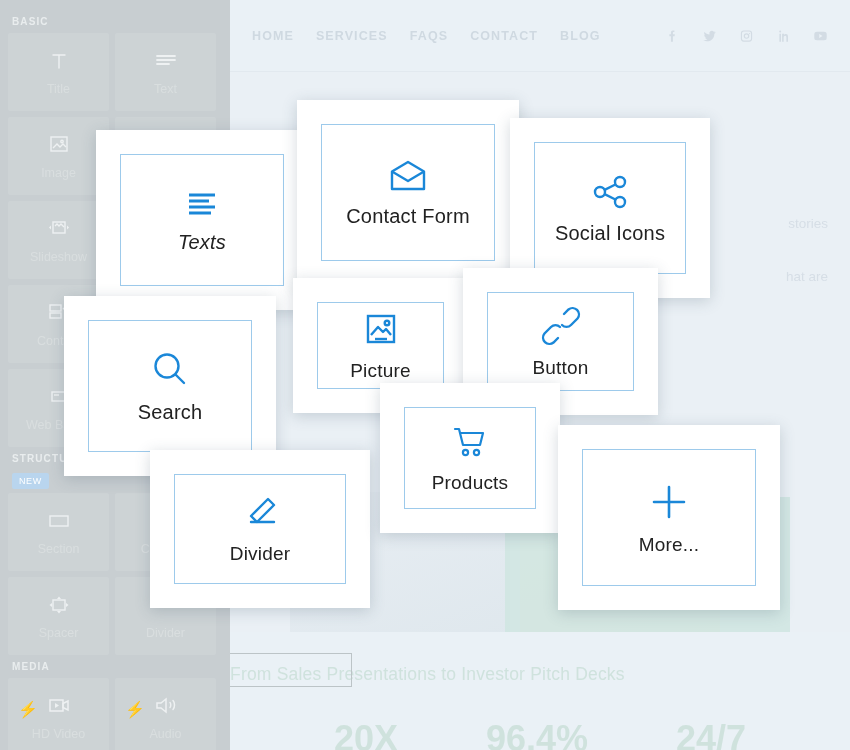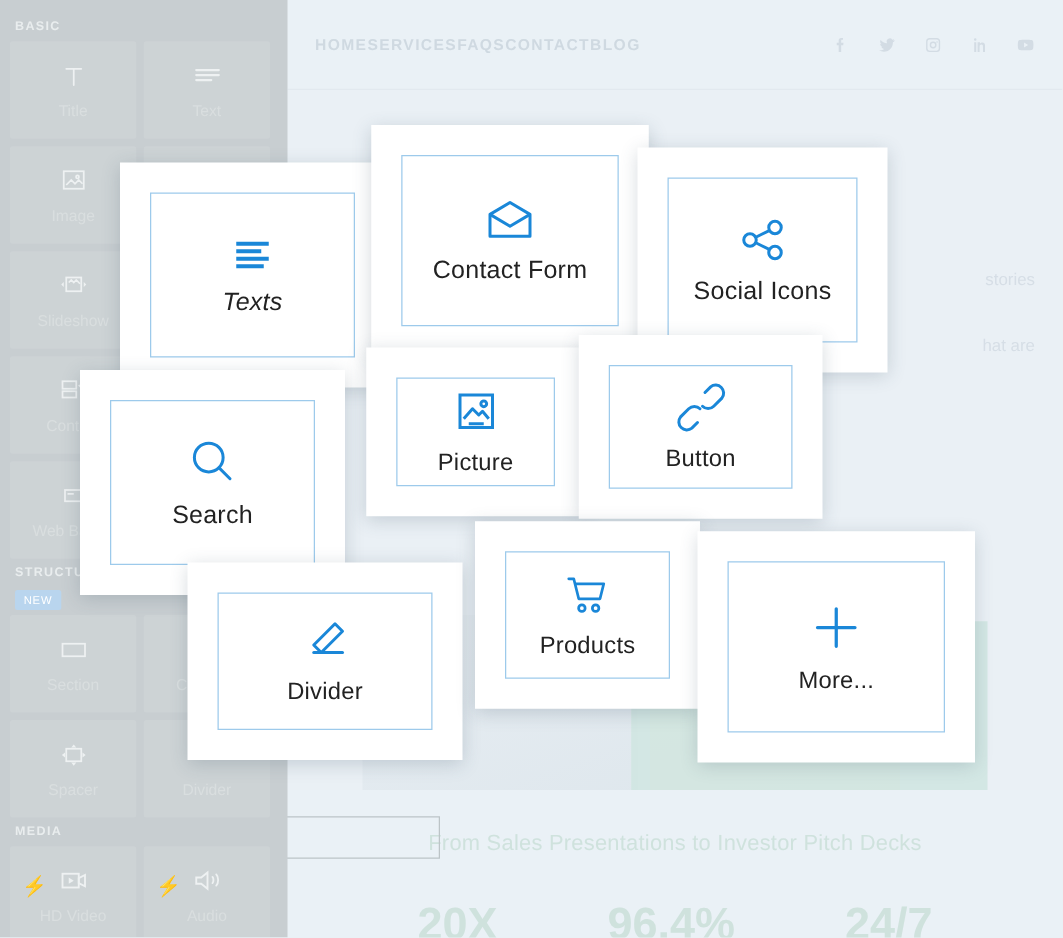--- a/index.html
+++ b/index.html
@@ -11,21 +11,21 @@
   }
   #root { position: relative; width: 850px; height: 750px; overflow: hidden; }
 
   
   .site { position: absolute; left: 230px; top: 0; width: 620px; height: 750px; background: #eaf0f5; }
   .site-navbar {
     position: absolute; left: 0; top: 0; width: 620px; height: 72px;
     background: #eaf1f6; border-bottom: 1px solid #e2e9ef;
     display: flex; align-items: center; padding: 0 22px;
   }
-  .nav-links { display: flex; }
+  .nav-links { display: flex; gap: 22px; }
   .nav-links a {
     font-size: 12.5px; letter-spacing: 1.1px; color: #cfd9e1;
     text-decoration: none; font-weight: 600;
   }
   .nav-social { margin-left: auto; display: flex; gap: 22px; align-items: center; }
   .nav-social .soc { color: #d3dce4; width: 15px; height: 16px; display: block; }
   .nav-social .soc svg { display:block; width: 100%; height: 100%; fill: #d3dce4; }
 
   .site-hero { position: absolute; left: 0; top: 72px; width: 620px; height: 560px; }
   .hero-text {
@@ -39,21 +39,21 @@
   .hero-img-b {
     position: absolute; left: 290px; top: 430px; width: 200px; height: 190px;
     background: linear-gradient(160deg,#f2f0e9,#e9e6dc);
   }
   .hero-mint {
     position: absolute; left: 275px; top: 425px; width: 285px; height: 195px;
     background: #cfe5e0; opacity: .85;
   }
   .site-bottom { position: absolute; left: 0; top: 632px; width: 620px; height: 118px; background:#eaf1f6; }
   .bottom-tagline {
-    position: absolute; left: 0; right: 0; top: 32px; text-align: center;
+    position: absolute; left: 0; right: 0; top: 32px; 
     color: #cfe2dd; font-size: 17.5px; letter-spacing: .2px;
   }
   .bottom-stats {
     position: absolute; left: 60px; right: 60px; top: 86px;
     display: flex; justify-content: space-around;
   }
   .bottom-stats span { color: #cfe2dd; font-size: 36px; font-weight: 700; }
 
   
   .sidebar {
@@ -462,21 +462,21 @@
       <span class="card-icon">
         <svg width="42" height="40" viewBox="0 0 42 40" fill="none" stroke="currentColor" stroke-width="2.4" stroke-linecap="round" stroke-linejoin="round">
           <path d="M29 6l6 6-17 17-6-6z"></path>
           <path d="M12 29h23"></path>
         </svg>
       </span>
       <span class="card-label sm">Divider</span>
     </div>
   </div>
 
-  <div class="card" style="left:380px; top:417px; width:180px; height:150px;">
+  <div class="card" style="left:380px; top:383px; width:180px; height:150px;">
     <div class="card-inner">
       <span class="card-icon">
         <svg width="42" height="40" viewBox="0 0 42 40" fill="none" stroke="currentColor" stroke-width="2.2" stroke-linecap="round" stroke-linejoin="round">
           <path d="M6 7h4l4 16h17l3-12H12"></path>
           <circle cx="16.5" cy="30.5" r="2.6"></circle>
           <circle cx="27.5" cy="30.5" r="2.6"></circle>
         </svg>
       </span>
       <span class="card-label sm">Products</span>
     </div>

